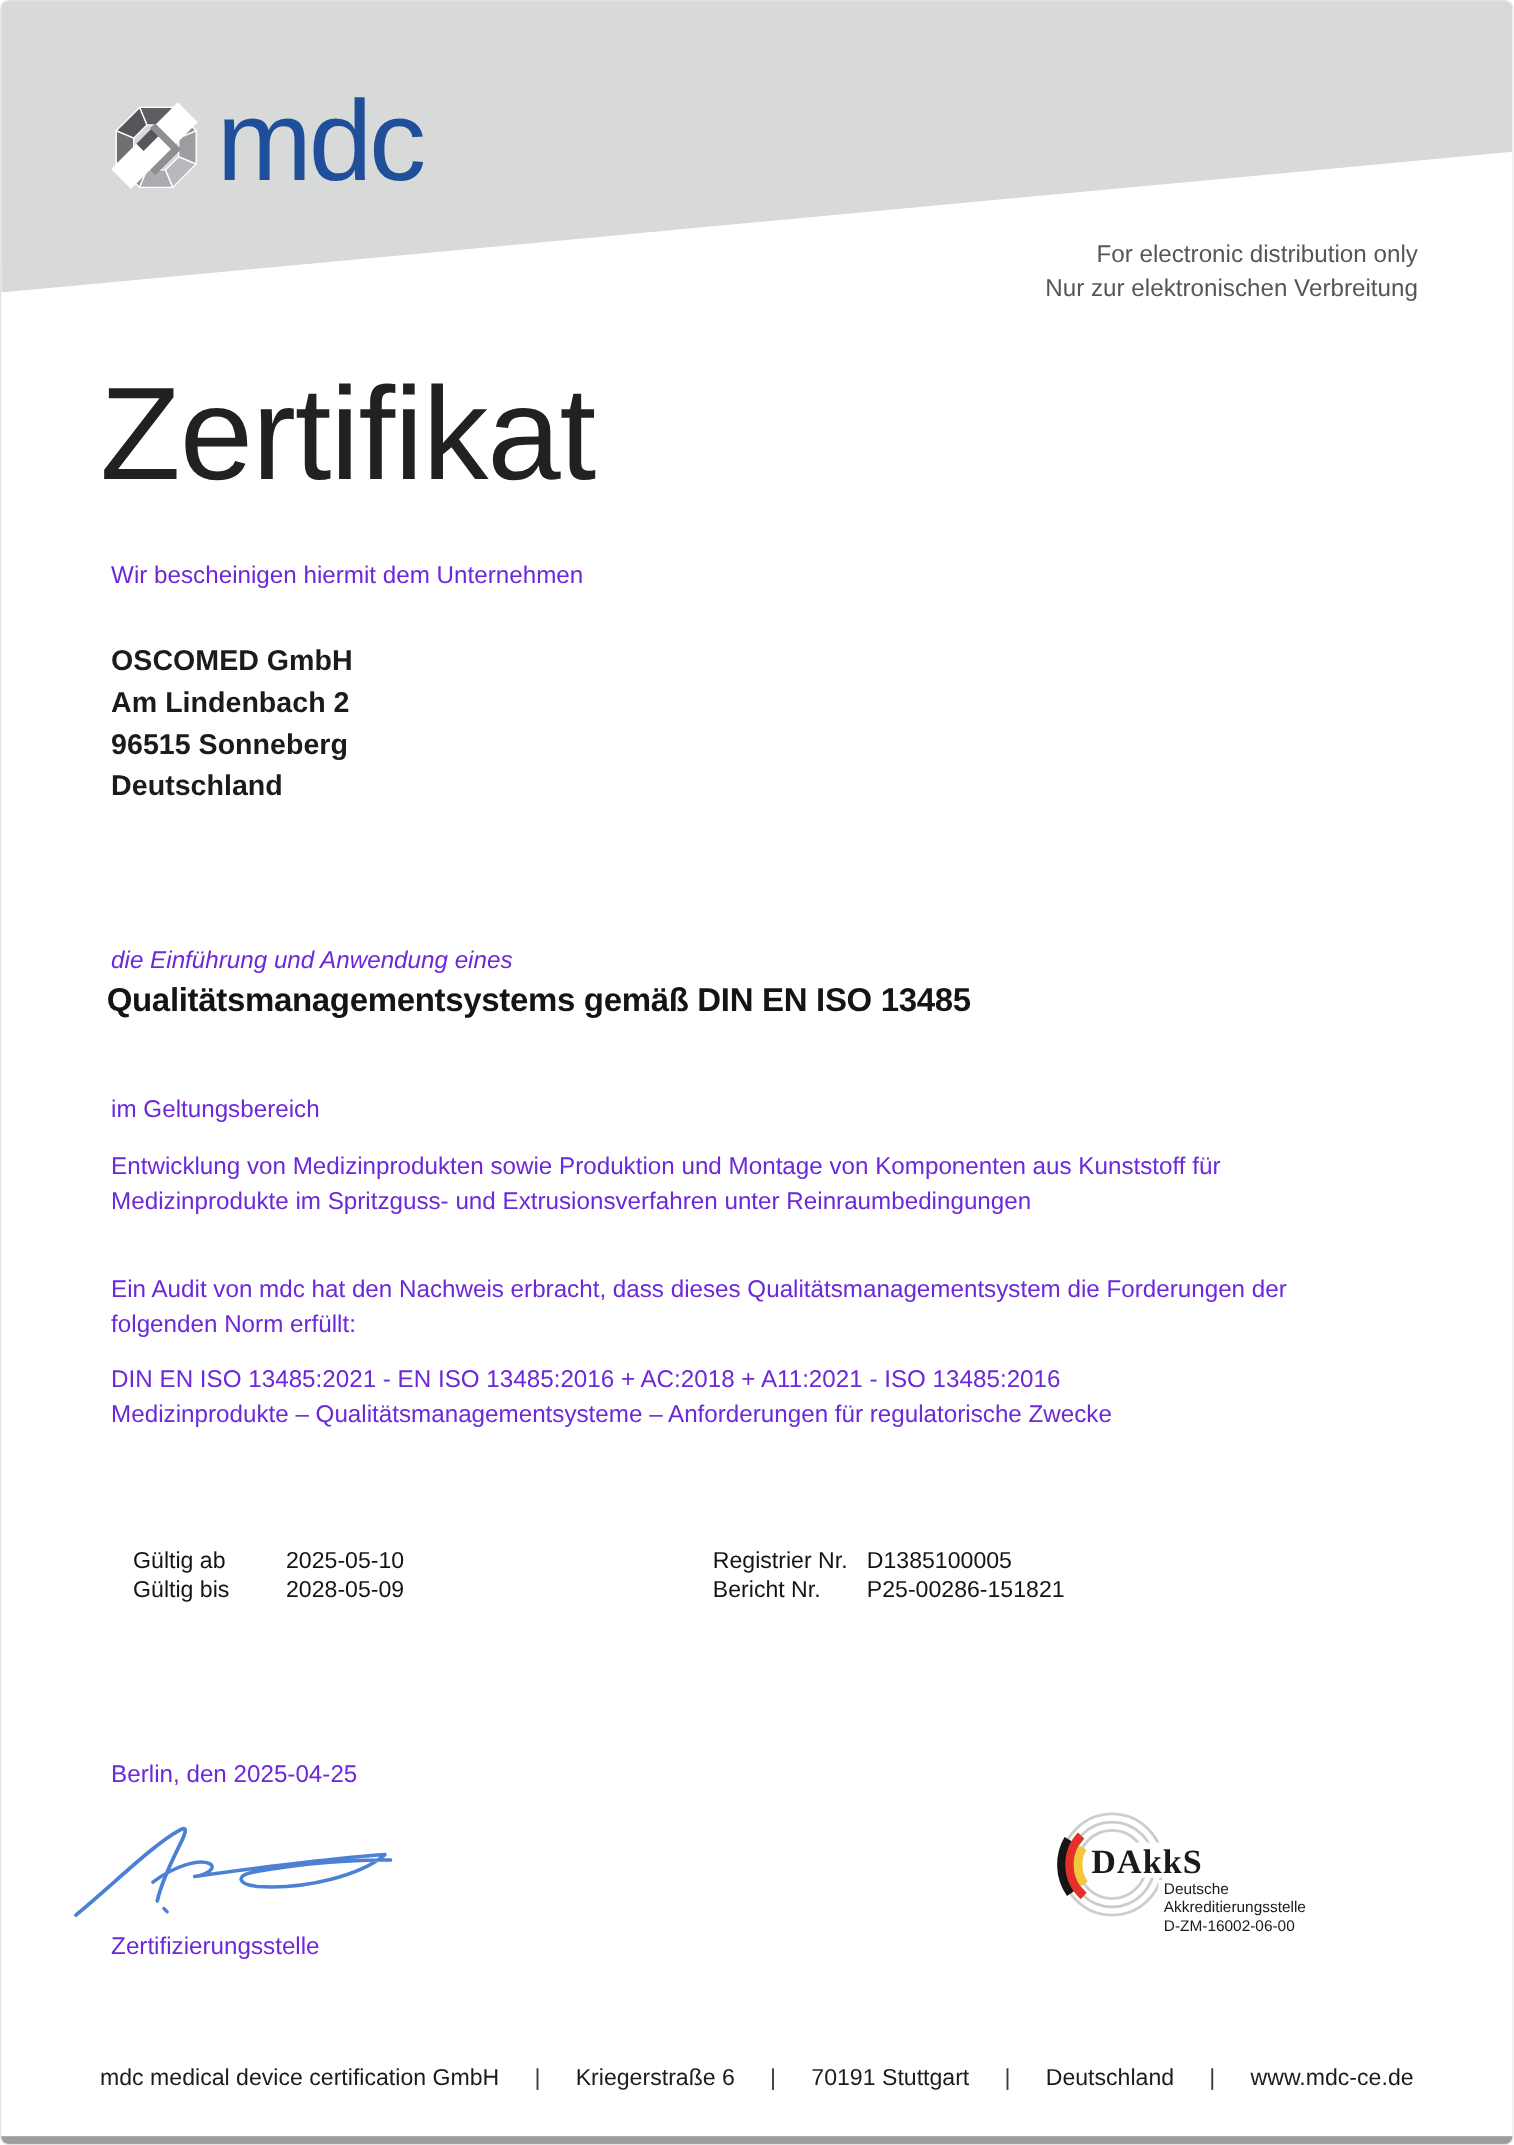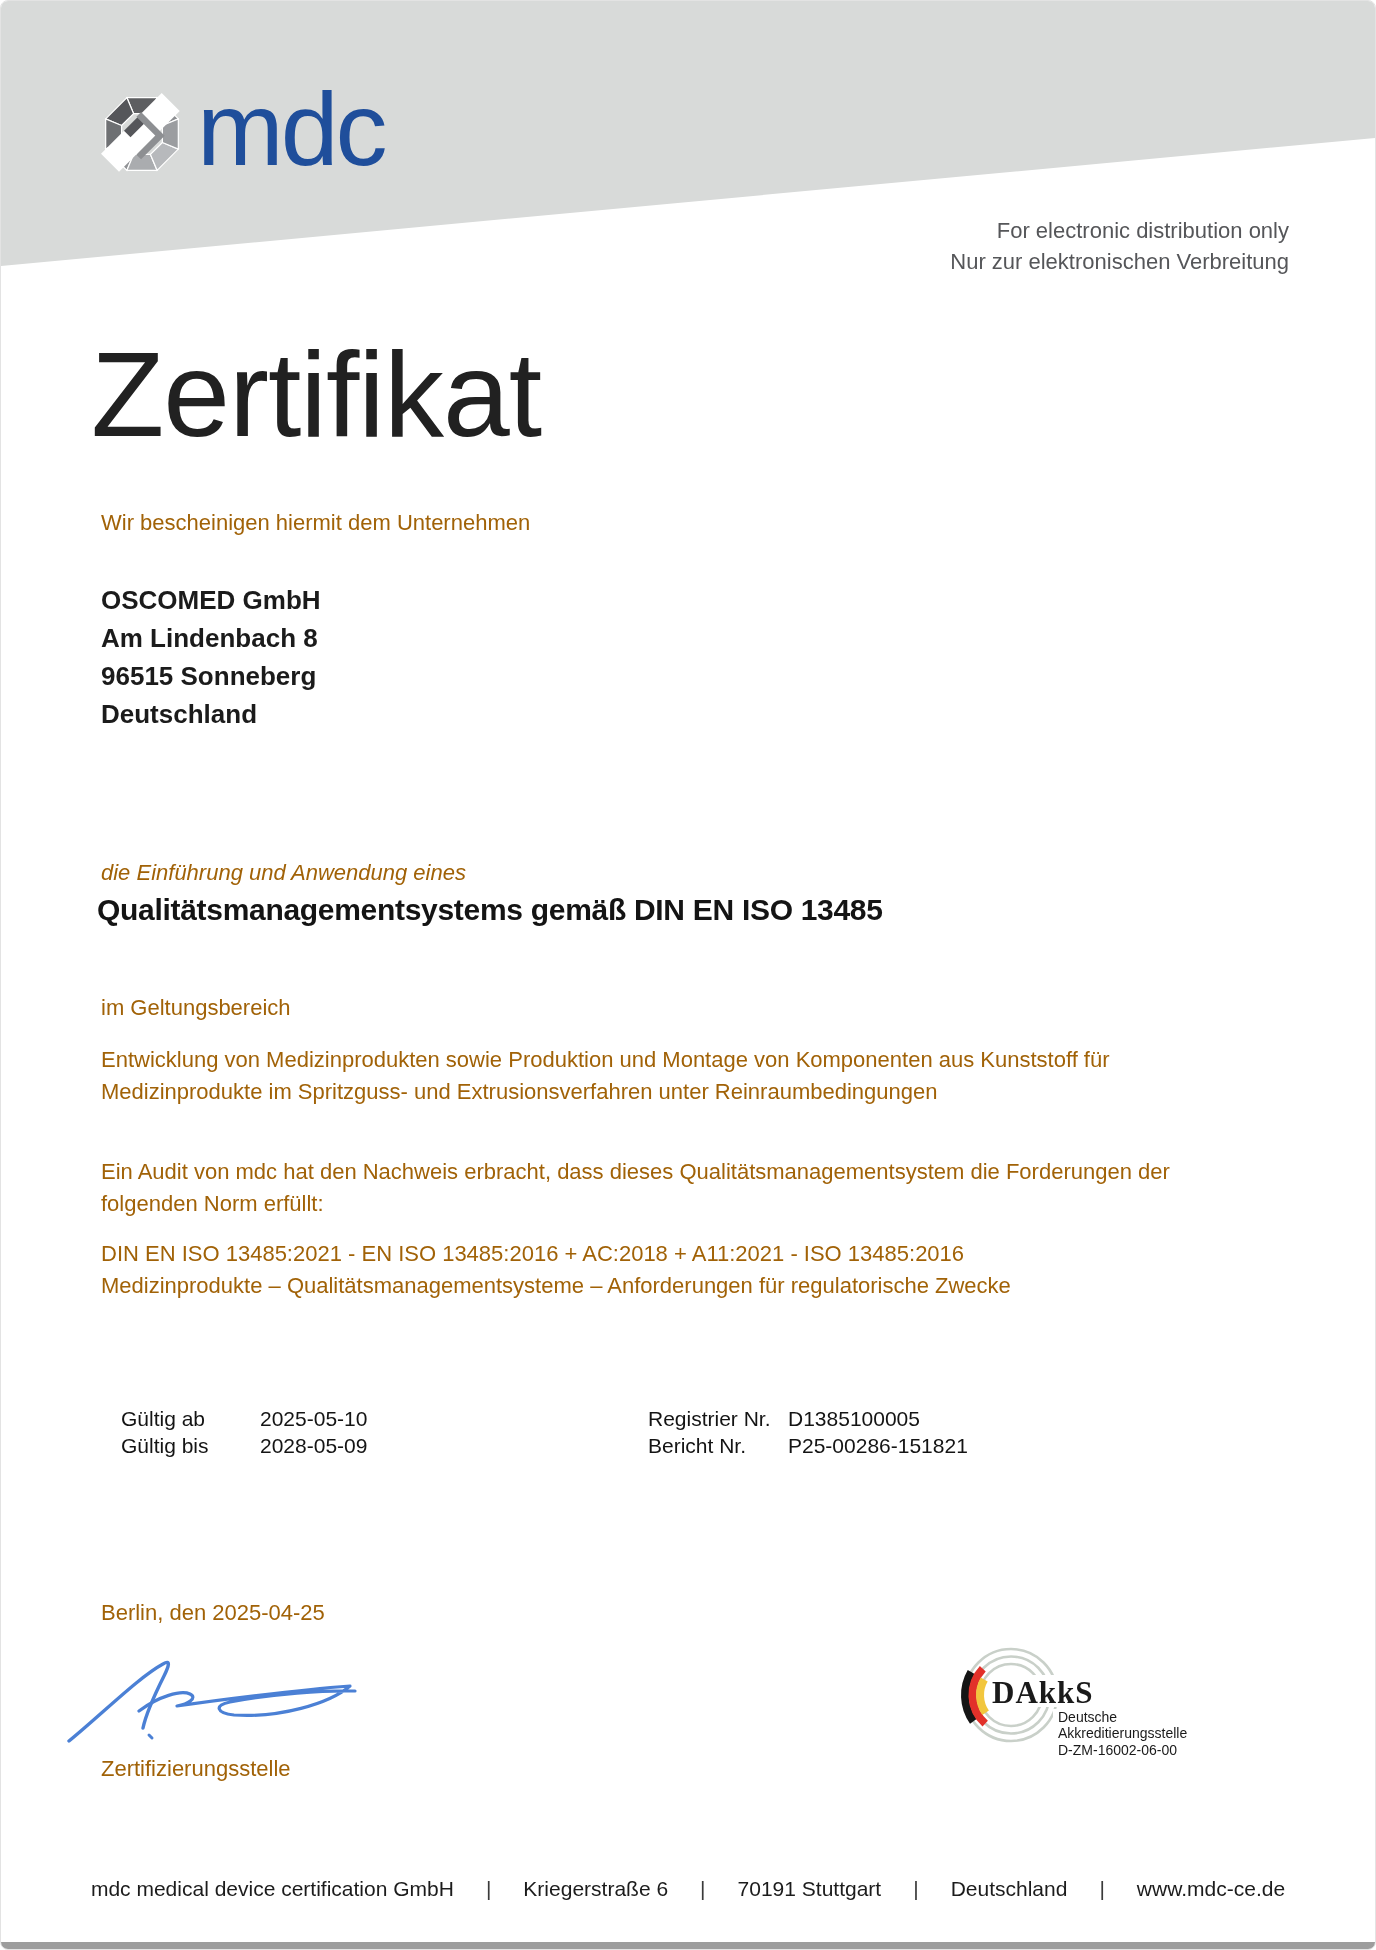--- a/index.html
+++ b/index.html
@@ -19,21 +19,21 @@
     font-weight:400;color:#1f4e9b;letter-spacing:-3px;
   }
   .dist-note{
     position:absolute;right:86px;top:214px;text-align:right;
     font-size:22px;line-height:31px;color:#555659;
   }
   .title{
     position:absolute;left:90px;top:330px;font-size:120px;line-height:1.05;
     font-weight:300;color:#212121;letter-spacing:-1px;
   }
-  .t22{font-size:22px;line-height:32px;color:#a16207;}
+  .t22{font-size:22px;line-height:32px;color:#6d28d9;}
   .intro{position:absolute;left:100px;top:506px;}
   .company{position:absolute;left:100px;top:580px;font-size:26px;line-height:38px;font-weight:700;}
   .purpose{position:absolute;left:100px;top:856px;font-style:italic;}
   .sys-heading{position:absolute;left:96px;top:892px;font-size:30px;font-weight:700;letter-spacing:-0.3px;color:#141414;}
   .scope-label{position:absolute;left:100px;top:991px;}
   .scope{position:absolute;left:100px;top:1043px;}
   .audit{position:absolute;left:100px;top:1155px;}
   .norm{position:absolute;left:100px;top:1237px;}
   .validity{position:absolute;left:0;top:0;width:100%;}
   .vrow{position:absolute;font-size:21px;line-height:27px;color:#141414;}
@@ -82,21 +82,21 @@
     <div>For electronic distribution only</div>
     <div>Nur zur elektronischen Verbreitung</div>
   </div>
 
   <div class="title">Zertifikat</div>
 
   <div class="t22 intro">Wir bescheinigen hiermit dem Unternehmen</div>
 
   <div class="company">
     <div>OSCOMED GmbH</div>
-    <div>Am Lindenbach 8</div>
+    <div>Am Lindenbach 2</div>
     <div>96515 Sonneberg</div>
     <div>Deutschland</div>
   </div>
 
   <div class="t22 purpose">die Einführung und Anwendung eines</div>
 
   <div class="sys-heading">Qualitätsmanagementsystems gemäß DIN EN ISO 13485</div>
 
   <div class="t22 scope-label">im Geltungsbereich</div>
 

